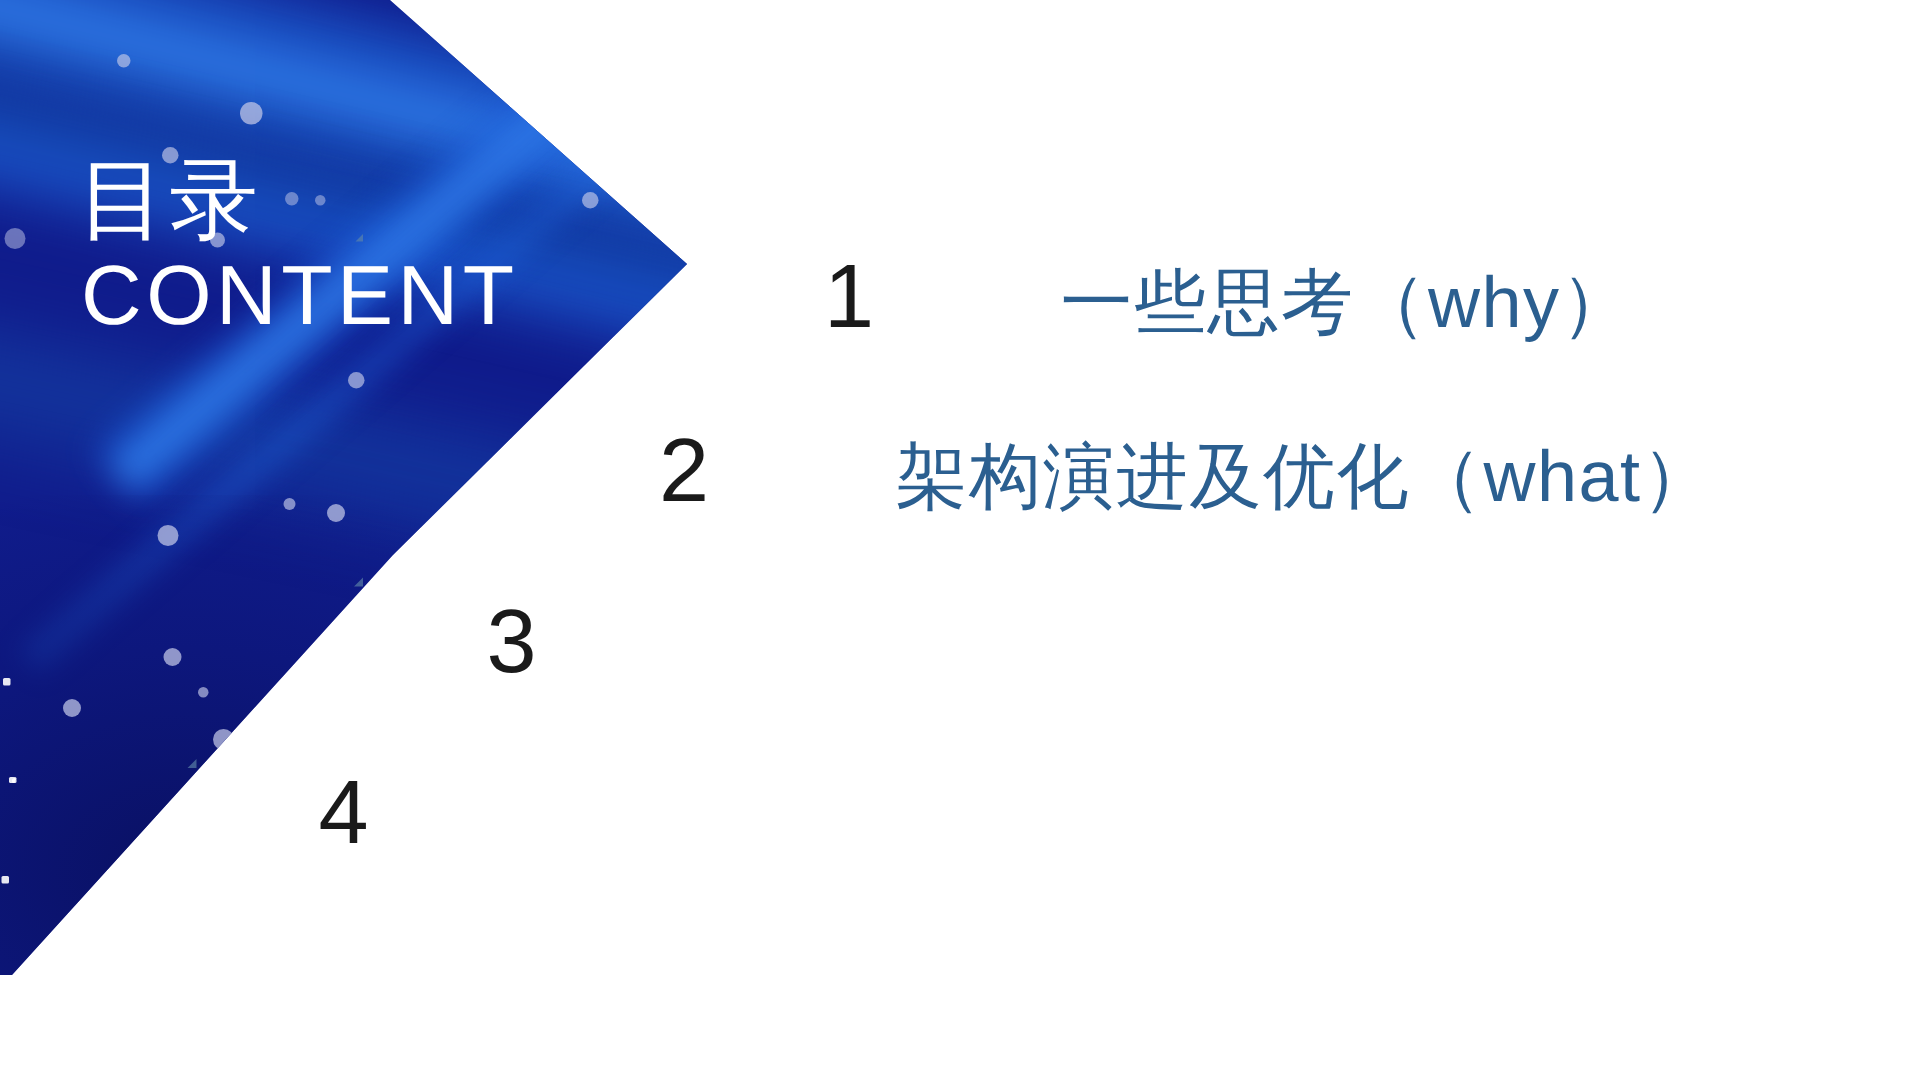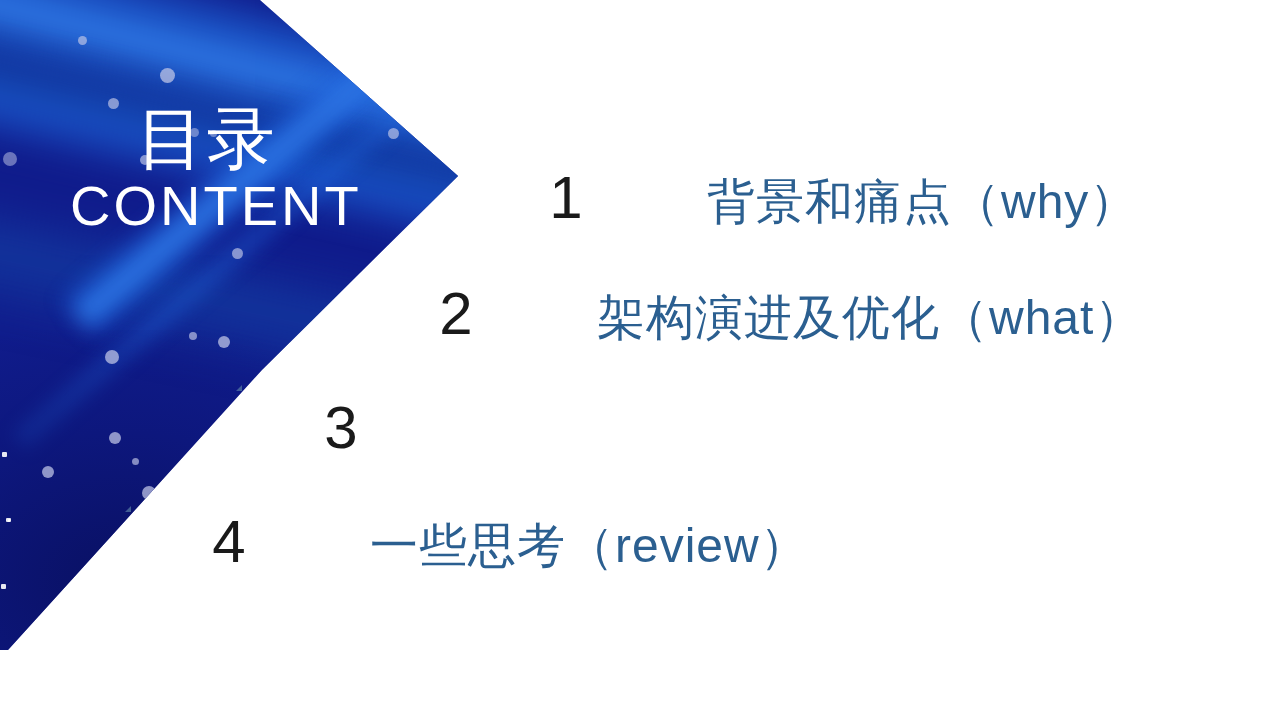--- a/index.html
+++ b/index.html
@@ -168,32 +168,31 @@
 
   
   #banner-text {
     position: absolute;
     left: 52px;
     top: 104px;
     z-index: 6;
   }
 
   #title-cn {
-    font-size: 68px;
+    font-size: 59px;
     line-height: 1;
     color: #ffffff;
     font-weight: 400;
     letter-spacing: 2px;
     white-space: nowrap;
-    text-align: center;
   }
 
   #title-en {
     margin-top: 6px;
-    margin-left: 18px;
+    margin-left: 2px;
     font-size: 56px;
     line-height: 1;
     color: #ffffff;
     font-weight: 300;
     letter-spacing: 3px;
     white-space: nowrap;
   }
 
   
   #agenda {
@@ -287,34 +286,33 @@
   <div id="banner-text">
     <div id="title-cn">目录</div>
     <div id="title-en">CONTENT</div>
   </div>
 
   <div id="agenda">
 
     <div class="agenda-row r1">
       <span class="row-num">1</span>
       <span class="gap"></span>
-      <span class="row-label">背景和痛点（why）</span>
+      <span class="row-label">一些思考（why）</span>
     </div>
 
     <div class="agenda-row r2">
       <span class="row-num">2</span>
       <span class="gap"></span>
       <span class="row-label">架构演进及优化（what）</span>
     </div>
 
     <div class="agenda-row r3">
       <span class="row-num">3</span>
       <span class="gap"></span>
     </div>
 
     <div class="agenda-row r4">
       <span class="row-num">4</span>
       <span class="gap"></span>
-      <span class="row-label">一些思考（review）</span>
     </div>
 
   </div>
 </div>
 
 </body></html>

